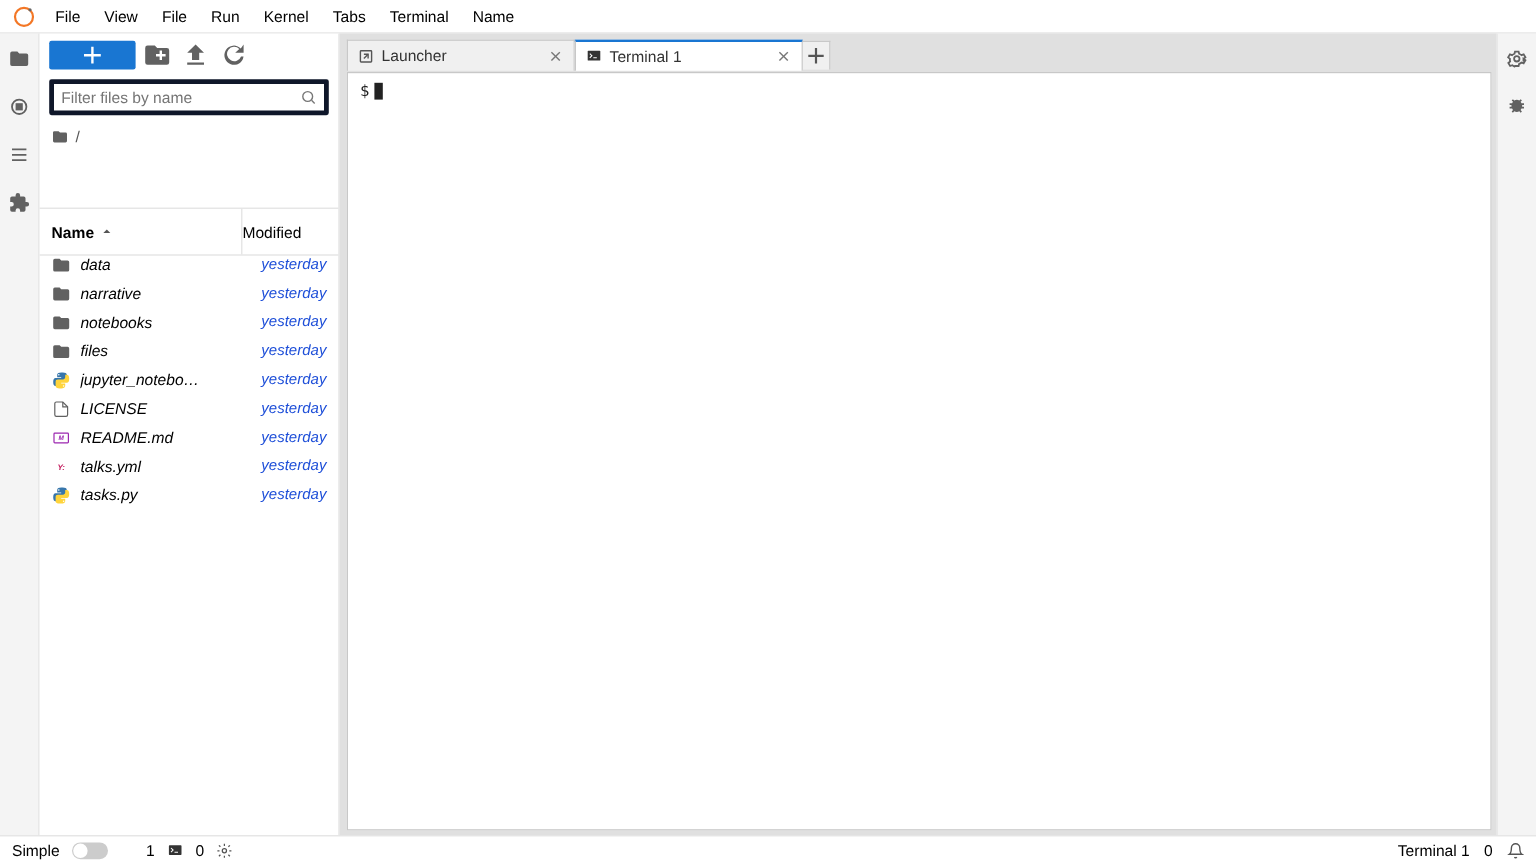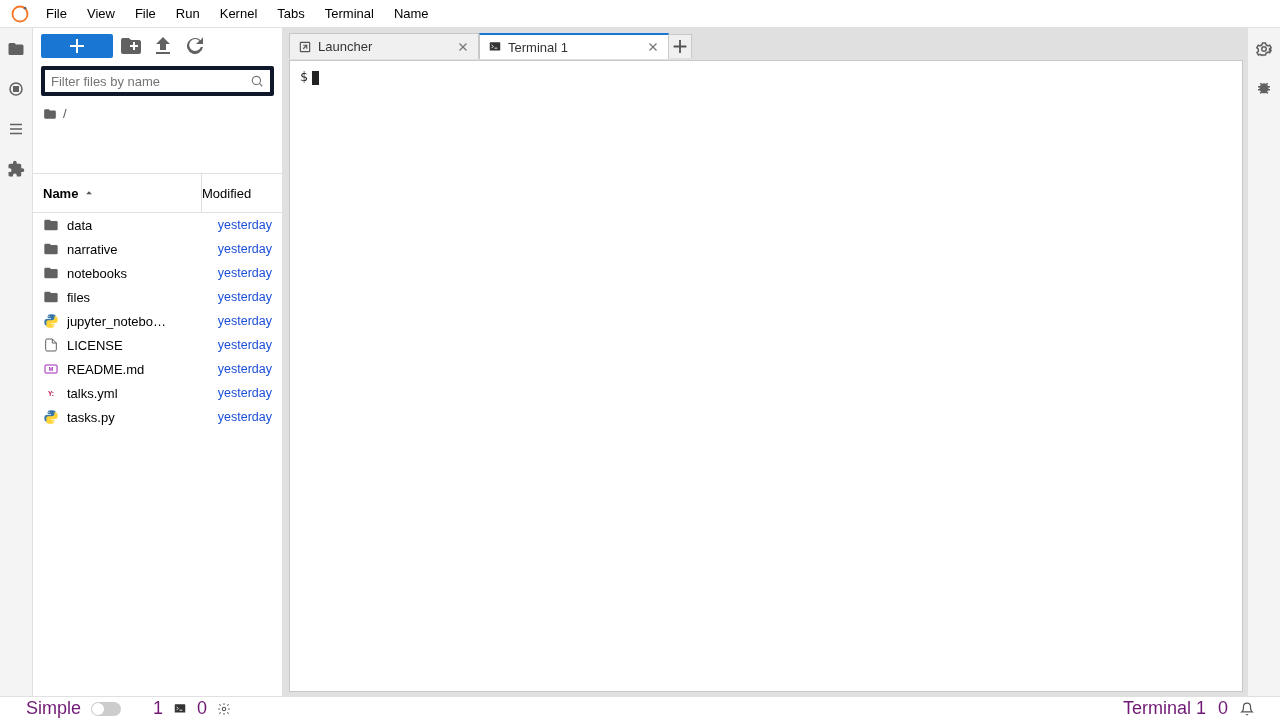--- a/index.html
+++ b/index.html
@@ -15,34 +15,34 @@
 .blue-btn { background: #1976d2; color: #fff; border: none; border-radius: 2px; height: 24px; width: 72px; display:flex; align-items:center; justify-content:center; cursor:pointer; }
 .tool-icon { width: 28px; height:24px; display:flex; align-items:center; justify-content:center; color:#616161; cursor:pointer; }
 .filter-box { margin: 2px 8px 6px; border:4px solid #0f172a; border-radius:2px; display:flex; align-items:center; height:30px; padding:0 6px; }
 .filter-box input { flex:1; border:none; outline:none; font-size:13px; color:#555; }
 .filter-box .si { color:#777; }
 .breadcrumb { display:flex; align-items:center; padding: 4px 10px; gap:6px; color:#555; }
 .file-header { display:flex; align-items:center; border-top:1px solid #e0e0e0; border-bottom:1px solid #e0e0e0; height:40px; font-size:13px;margin-top:48px; }
 .fh-name { flex:1; padding-left:10px; display:flex; align-items:center; gap:4px; font-weight:bold; border-right:1px solid #e0e0e0; height:100%; }
 .fh-mod { width:80px; padding-right:10px; }
 .file-list { flex:1; overflow:auto; }
-.file-row { display:flex; align-items:center; height:24px; padding:0 10px; cursor:pointer; }
+.file-row { display:flex; align-items:flex-start; height:24px; padding:0 10px; cursor:pointer;font-style:italic; }
 .fi { width:16px; height:16px; margin-right:8px; display:flex; align-items:center; justify-content:center; flex-shrink:0; }
 .fn { flex:1; white-space:nowrap; overflow:hidden; text-overflow:ellipsis; }
 .fm { width:72px; text-align:right; color:#1d4ed8; font-size:12.5px; }
 .work-area { flex:1; background:#e0e0e0; display:flex; flex-direction:column; padding:4px 4px 4px 6px; min-width:0; }
 .tab-bar { display:flex; align-items:center; height:28px; }
 .tab { display:flex; align-items:center; height:26px; padding:0 8px; background:#f0f0f0; border:1px solid #c8c8c8; border-bottom:none; margin-right:0; gap:6px; font-size:13px; color:#333; min-width:190px; cursor:pointer; position:relative; }
 .tab.active { background:#fff; border-top:2px solid #1976d2; }
 .tab .close { margin-left:auto; color:#777; cursor:pointer; width:14px; height:14px; display:flex; align-items:center; justify-content:center; }
 .tab-add { width:24px; height:24px; background:#f0f0f0; border:1px solid #c8c8c8; border-bottom:none; display:flex; align-items:center; justify-content:center; color:#555; cursor:pointer; margin-left:-1px; }
 .terminal-pane { flex:1; background:#fff; border:1px solid #c8c8c8; padding:8px 10px; font-family: Menlo, Consolas, monospace; font-size:13px; color:#222; overflow:auto; }
 .cursor-block { display:inline-block; width:7px; height:14px; background:#222; vertical-align:middle; margin-left:4px; }
 .right-bar { width:33px; background:#f4f4f4; border-left:1px solid #e0e0e0; display:flex; flex-direction:column; align-items:center; padding-top:12px; gap:22px; }
-.statusbar { height:24px; border-top:1px solid #e0e0e0; display:flex; align-items:center; padding:0 26px; font-size:18px; color:#701a75; }
+.statusbar { height:24px; border-top:1px solid #e0e0e0; display:flex; align-items:center; padding:0 10px; font-size:13px; color:#000000; }
 .status-left { display:flex; align-items:center; gap:10px; }
 .toggle { width:30px; height:14px; background:#ccc; border-radius:7px; position:relative; cursor:pointer; }
 .toggle::after { content:""; position:absolute; left:1px; top:1px; width:12px; height:12px; background:#fff; border-radius:50%; }
 .status-right { margin-left:auto; display:flex; align-items:center; gap:12px; }
 .si { width:14px; height:14px; display:inline-flex; }
 svg { width:100%; height:100%; }
 </style>
 </head>
 <body>
 

